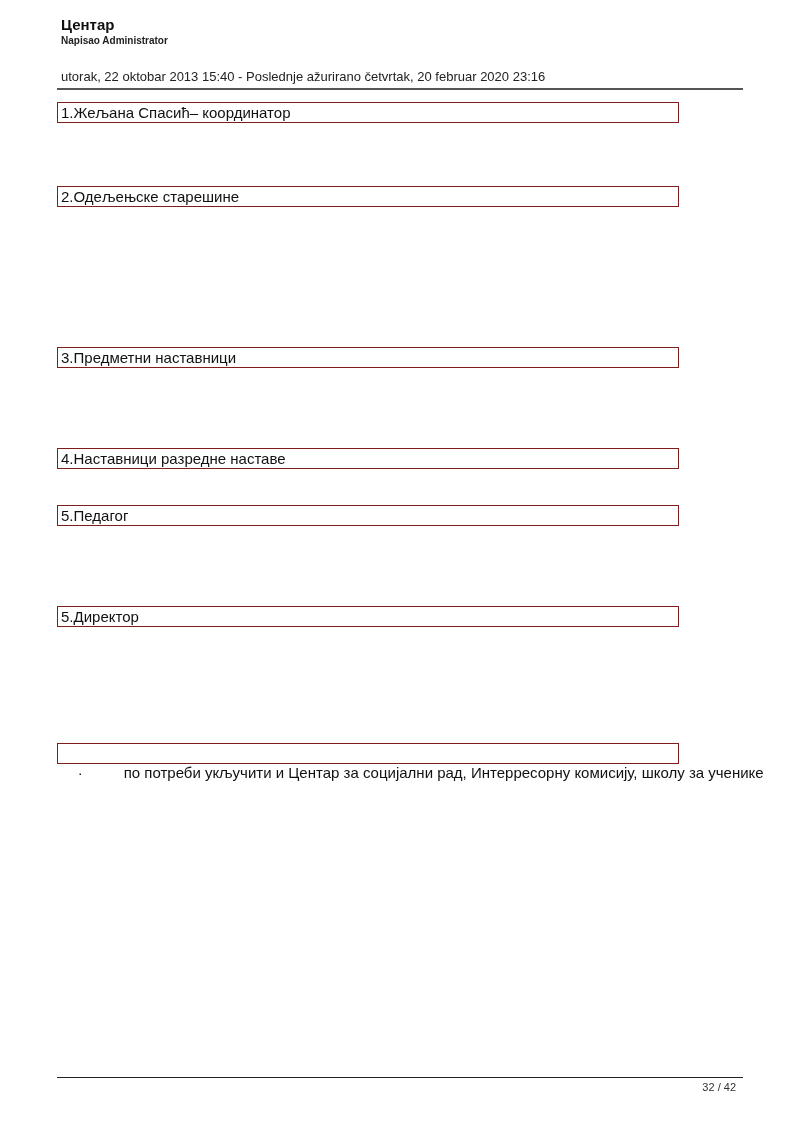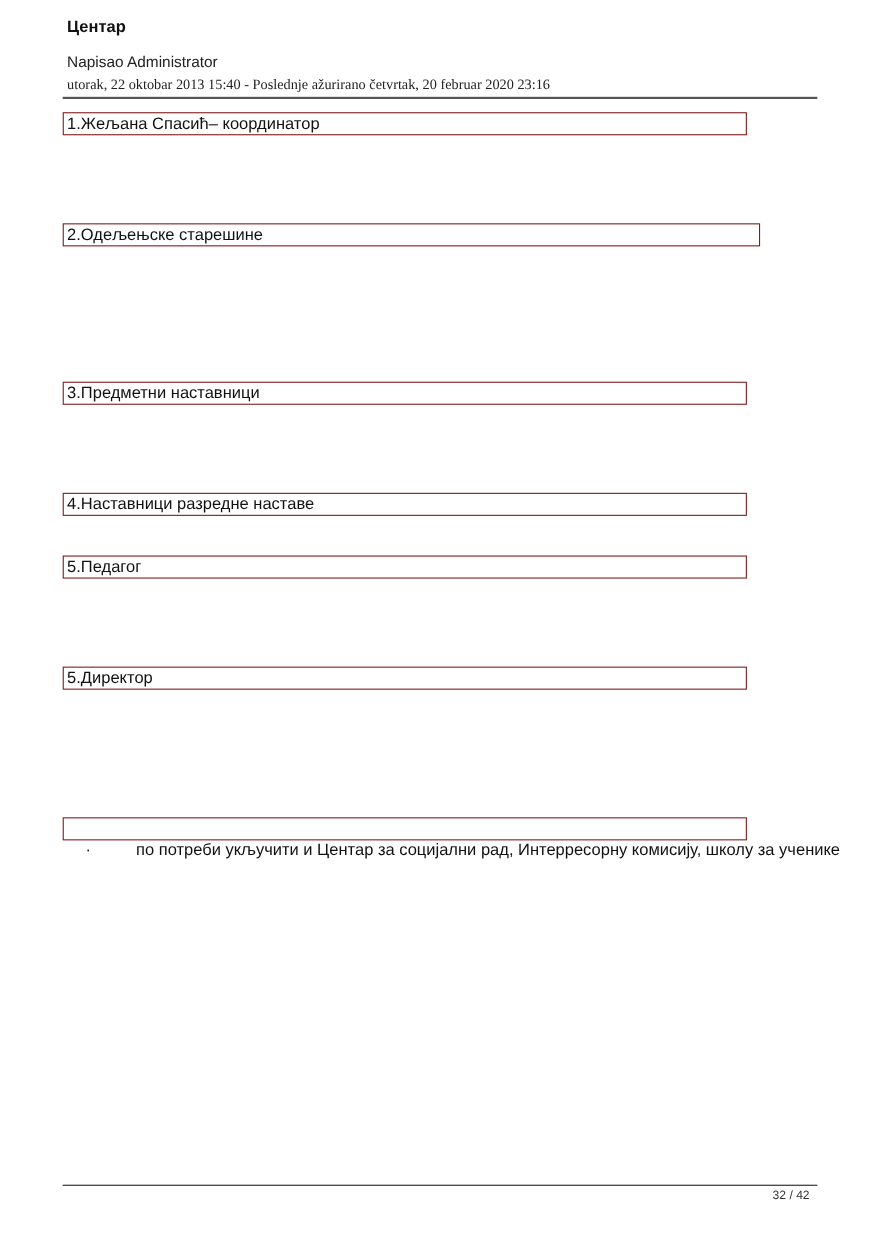--- a/index.html
+++ b/index.html
@@ -19,31 +19,31 @@
       position: absolute;
       left: 61px;
       top: 16px;
       font-size: 15px;
       font-weight: bold;
       color: #111;
     }
     .meta-author {
       position: absolute;
       left: 61px;
-      top: 48px;
-      font-size: 14px;
+      top: 35px;
+      font-size: 10px;
       color: #222;
+      font-weight: bold;
     }
     .meta-dates {
       position: absolute;
       left: 61px;
       top: 69px;
       font-size: 13px;
       color: #222;
-      font-family: Liberation Serif, serif;
     }
     .header-rule {
       position: absolute;
       left: 57px;
       top: 88px;
       width: 686px;
       height: 0;
       border-top: 2px solid #555;
     }
     .team-box {
@@ -94,21 +94,21 @@
 
 <div class="page-title">Центар</div>
 <div class="meta-author">Napisao Administrator</div>
 <div class="meta-dates">utorak, 22 oktobar 2013 15:40 - Poslednje ažurirano četvrtak, 20 februar 2020 23:16</div>
 <div class="header-rule"></div>
 
 <div>
   <div class="team-box" style="top:102px;">
     <span class="team-box-text">1.Жељана Спасић– координатор</span>
   </div>
-  <div class="team-box" style="top:203px;padding-left:12px;">
+  <div class="team-box" style="top:186px;">
     <span class="team-box-text">2.Одељењске  старешине</span>
   </div>
   <div class="team-box" style="top:304px;margin-top:43px;">
     <span class="team-box-text">3.Предметни наставници</span>
   </div>
   <div class="team-box" style="top:404px;margin-top:44px;">
     <span class="team-box-text">4.Наставници разредне наставе</span>
   </div>
   <div class="team-box" style="top:505px;">
     <span class="team-box-text">5.Педагог</span>

